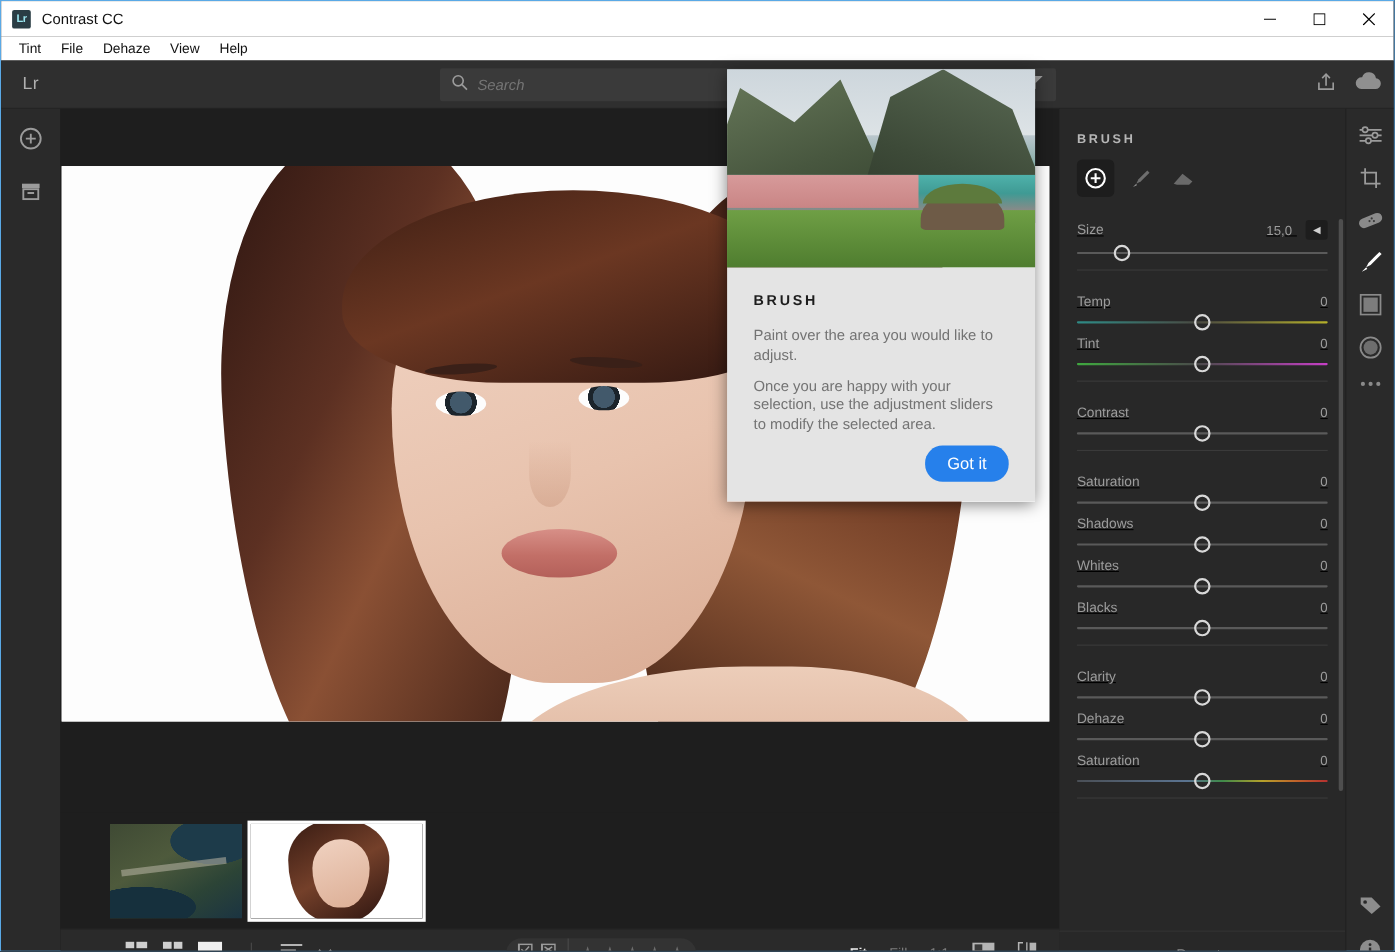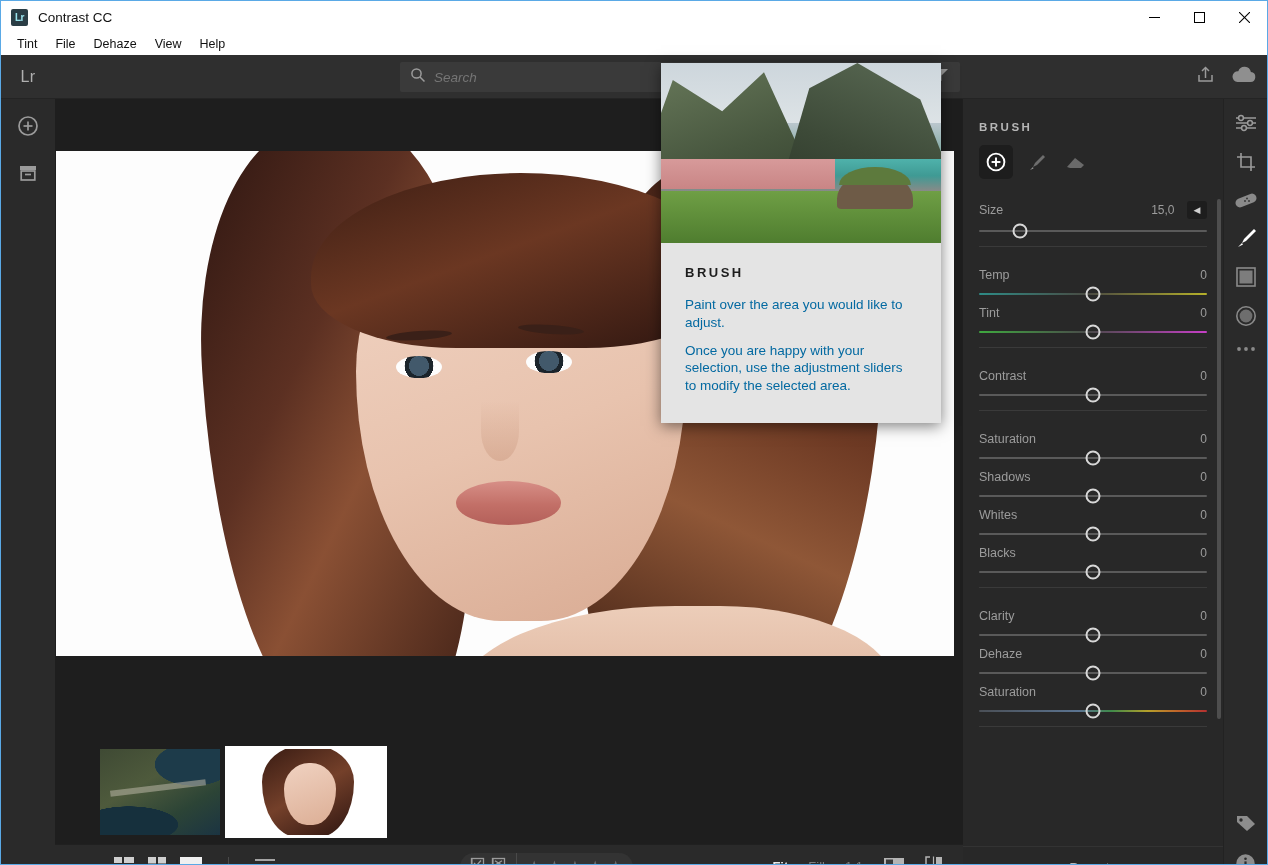--- a/index.html
+++ b/index.html
@@ -204,21 +204,21 @@
   }
   .brush-tools { display: flex; align-items: center; gap: 6px; padding-bottom: 12px; }
   .bt {
     width: 34px; height: 34px; border-radius: 5px; display: flex;
     align-items: center; justify-content: center; color: #8d8d8d;
   }
   .bt.active { background: #1d1d1d; color: #ffffff; }
 
   .sec-div { height: 1px; background: #3a3a3a; margin: 12px 0; }
 
-  .slider { padding: 9px 0 2px 0; position: relative; }
+  .slider { padding: 9px 0 2px 0; position: relative; text-decoration: underline; }
   .srow { display: flex; justify-content: space-between; align-items: baseline; }
   .slabel { font-size: 12.5px; color: #9c9c9c; }
   .sval { font-size: 12px; color: #9c9c9c; }
   .track {
     position: relative; height: 2px; background: #5a5a5a; margin-top: 11px;
     border-radius: 1px;
   }
   .track.temp { background: linear-gradient(90deg,#2e8b86 0%,#4a4a42 48%,#b5b02a 100%); }
   .track.tint { background: linear-gradient(90deg,#3fa83f 0%,#4a4a4a 48%,#c63fc6 100%); }
   .track.sat  { background: linear-gradient(90deg,#4a4f56 0%,#5b7491 44%,#3f8a4a 58%,#b5a02a 74%,#c0642a 87%,#b33030 100%); }
@@ -296,21 +296,21 @@
   }
   .ci-hut::before {
     content:""; position:absolute; left:2px; right:2px; top:-8px; height: 18px;
     background:#5d7a3d; border-radius: 50% 50% 0 0 / 100% 100% 0 0;
   }
   .coach-body { background: #e4e4e4; padding: 22px 24px 18px 24px; }
   .coach-title {
     font-size: 13px; font-weight: bold; color: #1d1d1d;
     letter-spacing: 2.5px; margin-bottom: 16px;
   }
-  .coach-p { font-size: 13.5px; color: #0369a1; line-height: 1.32; margin-bottom: 10px; }
+  .coach-p { font-size: 13.5px; color: #737373; line-height: 1.32; margin-bottom: 10px; }
   .coach-actions { display: flex; justify-content: flex-end; margin-top: 8px; }
   .got-it {
     background: #2680eb; color: #fff; border: 0; border-radius: 16px;
     padding: 8px 20px; font-size: 15px; font-family: "Liberation Sans", sans-serif;
   }
 </style>
 </head>
 <body>
 
 <div class="app">
@@ -755,16 +755,19 @@
       <div class="ci-mtn-r"></div>
       <div class="ci-water"></div>
       <div class="ci-pink"></div>
       <div class="ci-grass"></div>
       <div class="ci-hut"></div>
     </div>
     <div class="coach-body">
       <div class="coach-title">BRUSH</div>
       <div class="coach-p">Paint over the area you would like to adjust.</div>
       <div class="coach-p">Once you are happy with your selection, use the adjustment sliders to modify the selected area.</div>
+      <div class="coach-actions">
+        <button class="got-it">Got it</button>
+      </div>
     </div>
   </div>
 
 </div>
 
 </body></html>

